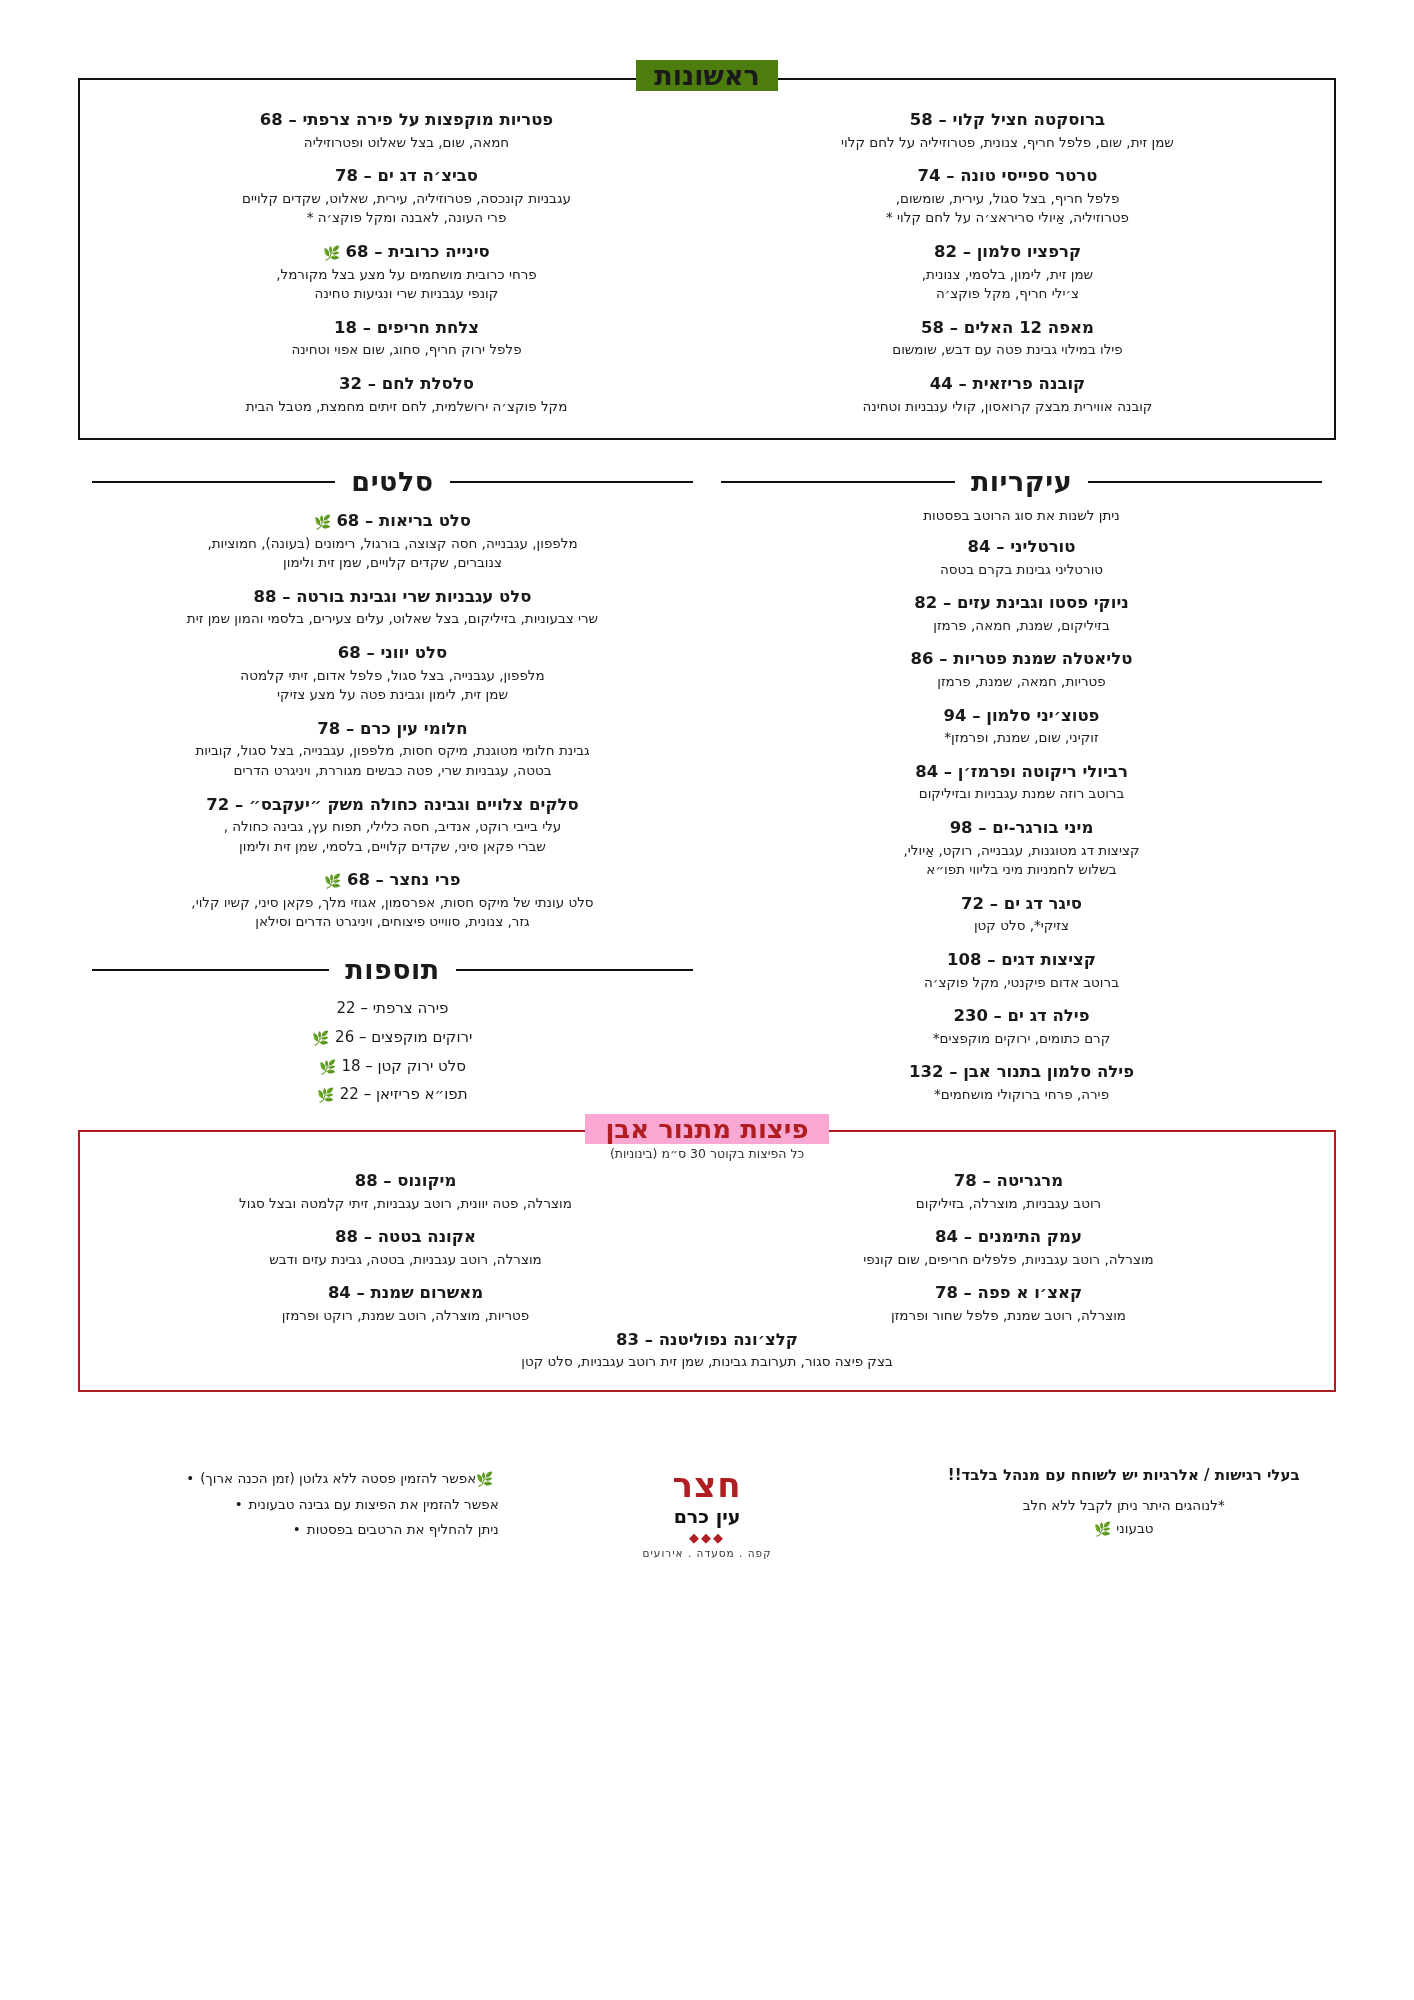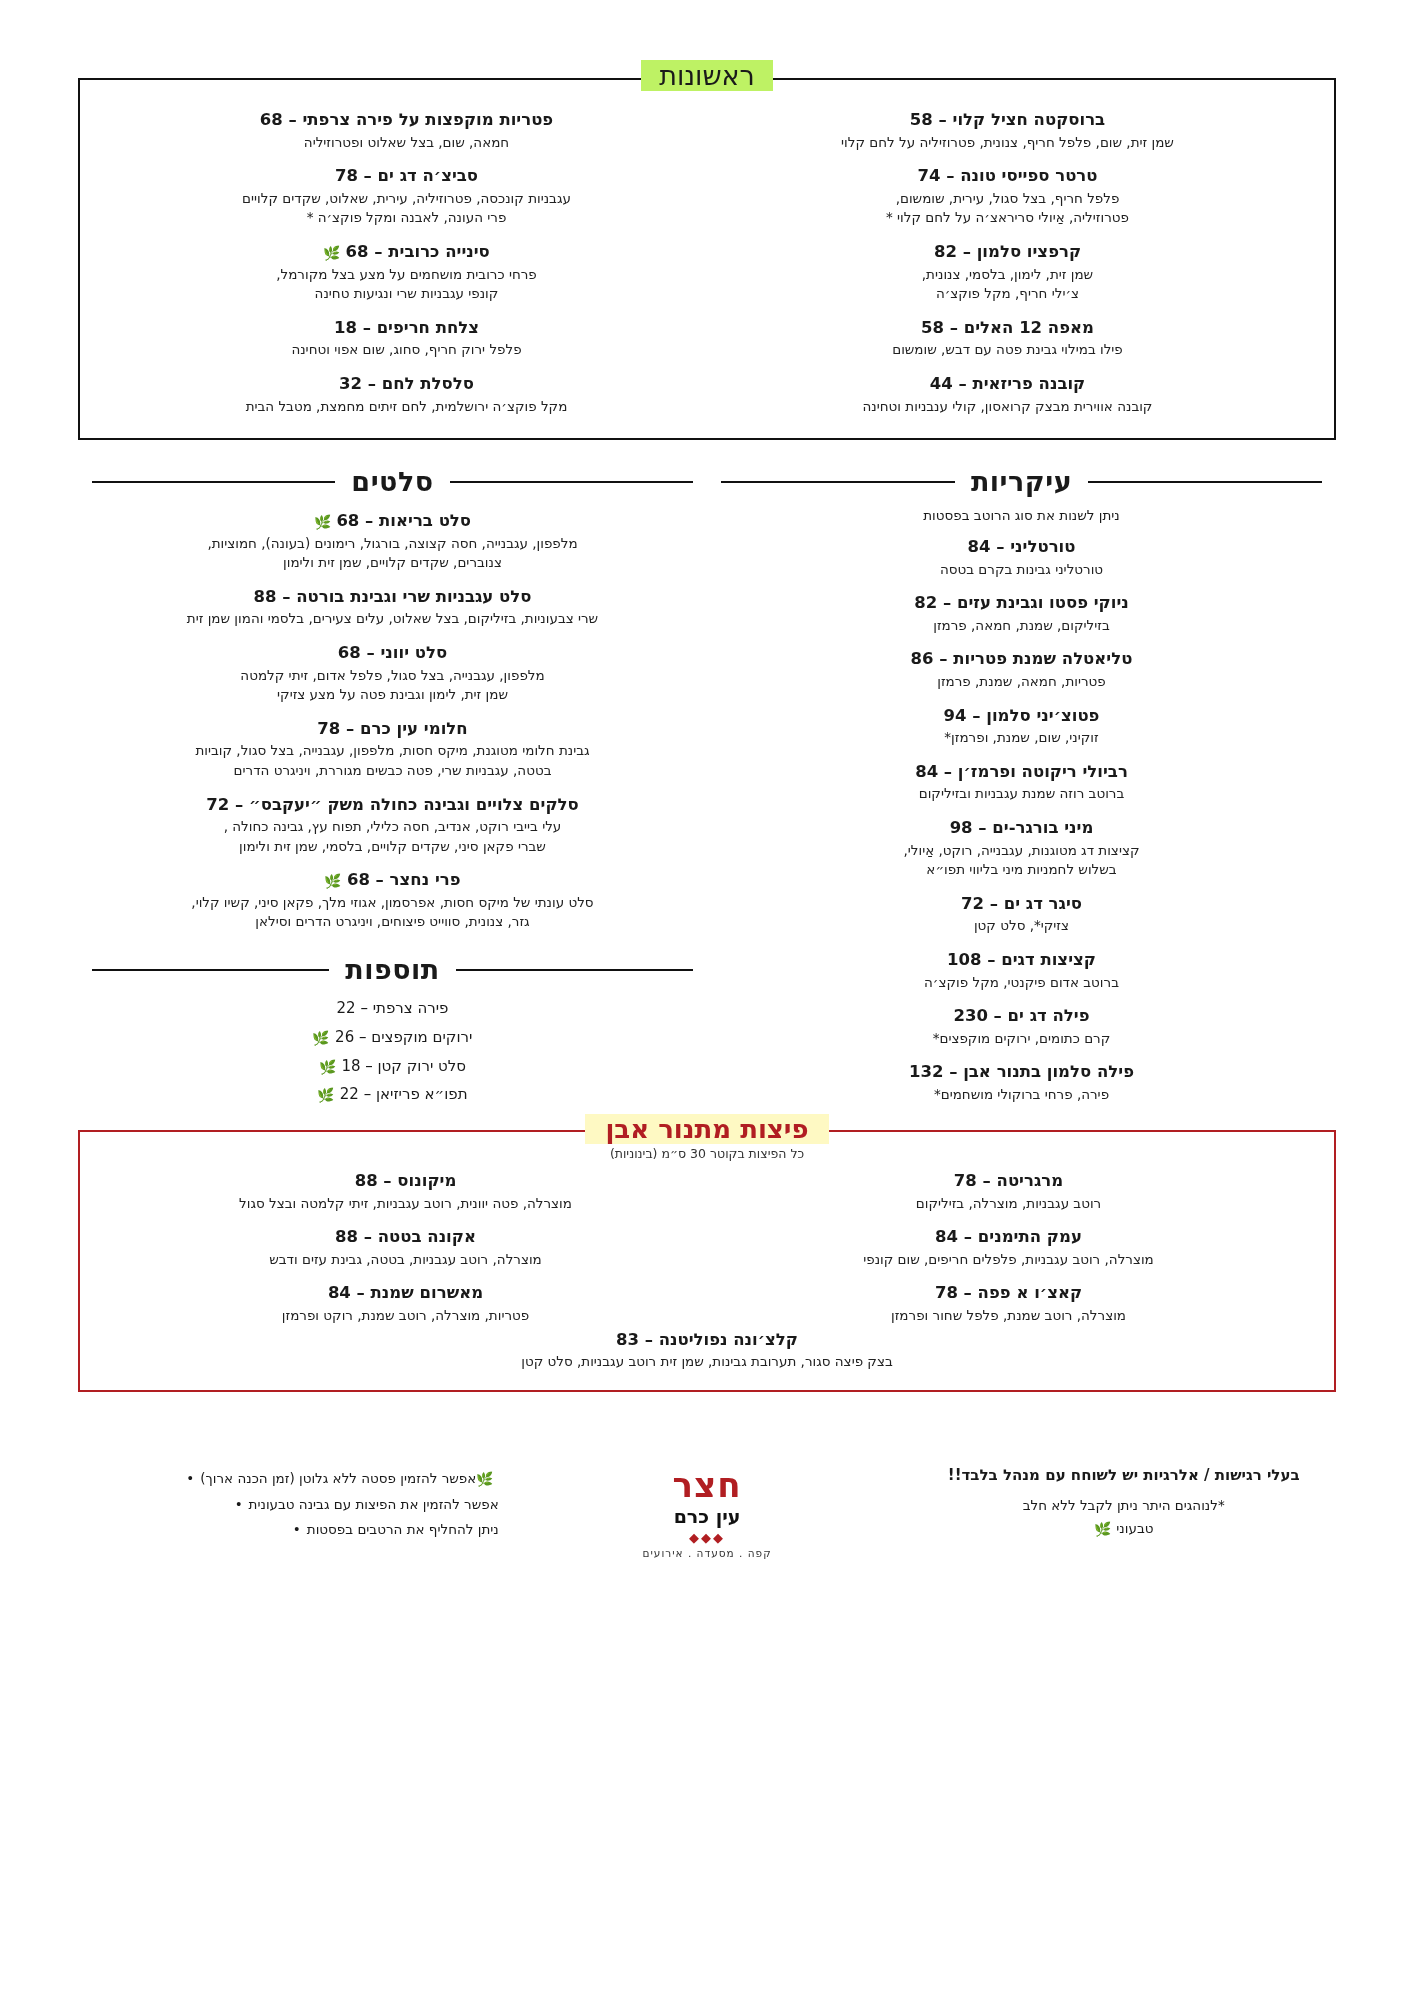--- a/index.html
+++ b/index.html
@@ -47,24 +47,24 @@
   }
   .box-section .box-title {
     position: absolute;
     top: -18px;
     left: 0; right: 0;
     display: flex;
     justify-content: center;
     pointer-events: none;
   }
   .box-section .box-title span {
-    background: #bef264;
+    background: #4d7c0f;
     padding: 0 18px;
     font-size: 27px;
-    font-weight: normal;
+    font-weight: bold;
   }
   .box {
     border: 2px solid #111;
     padding: 30px 26px 22px;
     display: flex;
     gap: 0;
   }
   .box .col { width: 50%; padding: 0 12px; }
 
   
@@ -111,21 +111,21 @@
 
   
   .pizza-wrap { position: relative; margin-top: 16px; }
   .pizza-title {
     position: absolute;
     top: -16px; left: 0; right: 0;
     display: flex; justify-content: center;
     z-index: 2;
   }
   .pizza-title span {
-    background: #fef9c3;
+    background: #f9a8d4;
     padding: 0 20px;
     font-size: 26px;
     font-weight: bold;
     color: #b11e22;
   }
   .pizza-box {
     border: 2px solid #b11e22;
     padding: 30px 24px 18px;
   }
   .pizza-note {

